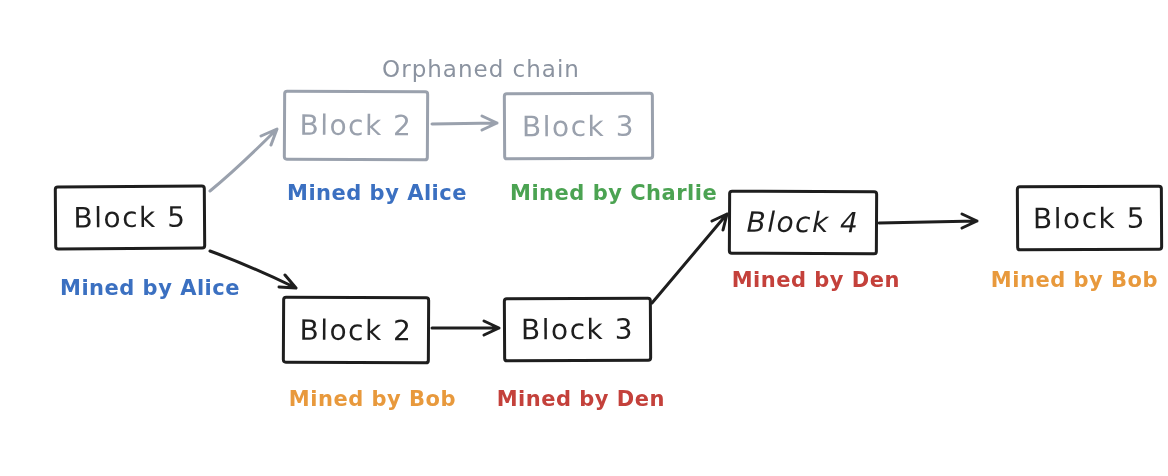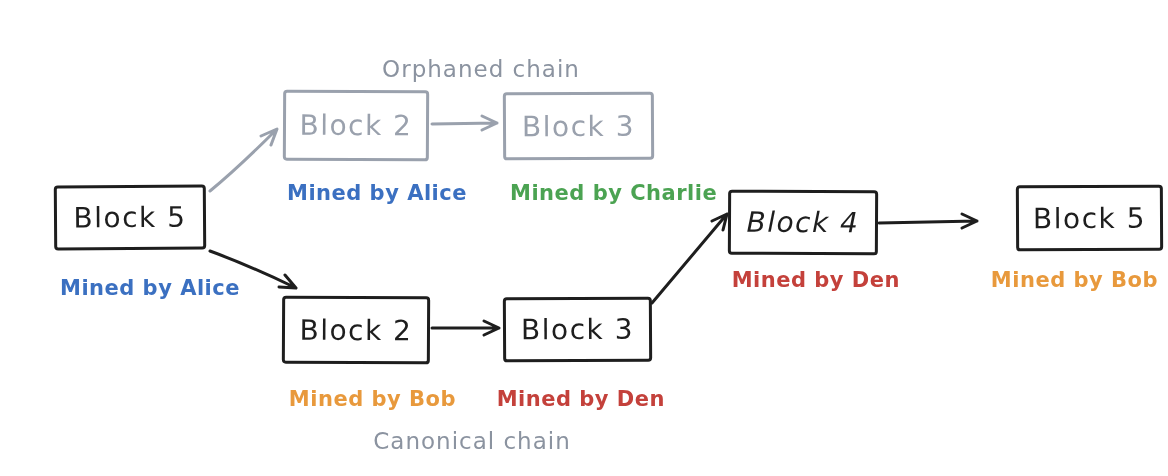--- a/index.html
+++ b/index.html
@@ -119,15 +119,14 @@
   <div class="block b4" style="color: rgb(30, 30, 30); border-color: rgb(30, 30, 30);">
     <span>Block 4</span>
   </div>
   <div class="miner m-b4" style="color: rgb(196, 65, 59);">Mined by Den</div>
 
   <div class="block b5" style="color: rgb(30, 30, 30); border-color: rgb(30, 30, 30);">
     <span>Block 5</span>
   </div>
   <div class="miner m-b5" style="color: rgb(232, 153, 60);">Mined by Bob</div>
 
-  <div class="chain-label l-canonical" style="color: rgb(139, 147, 160);">Canonical chain</div>
 
 </div>
 
 </body></html>

